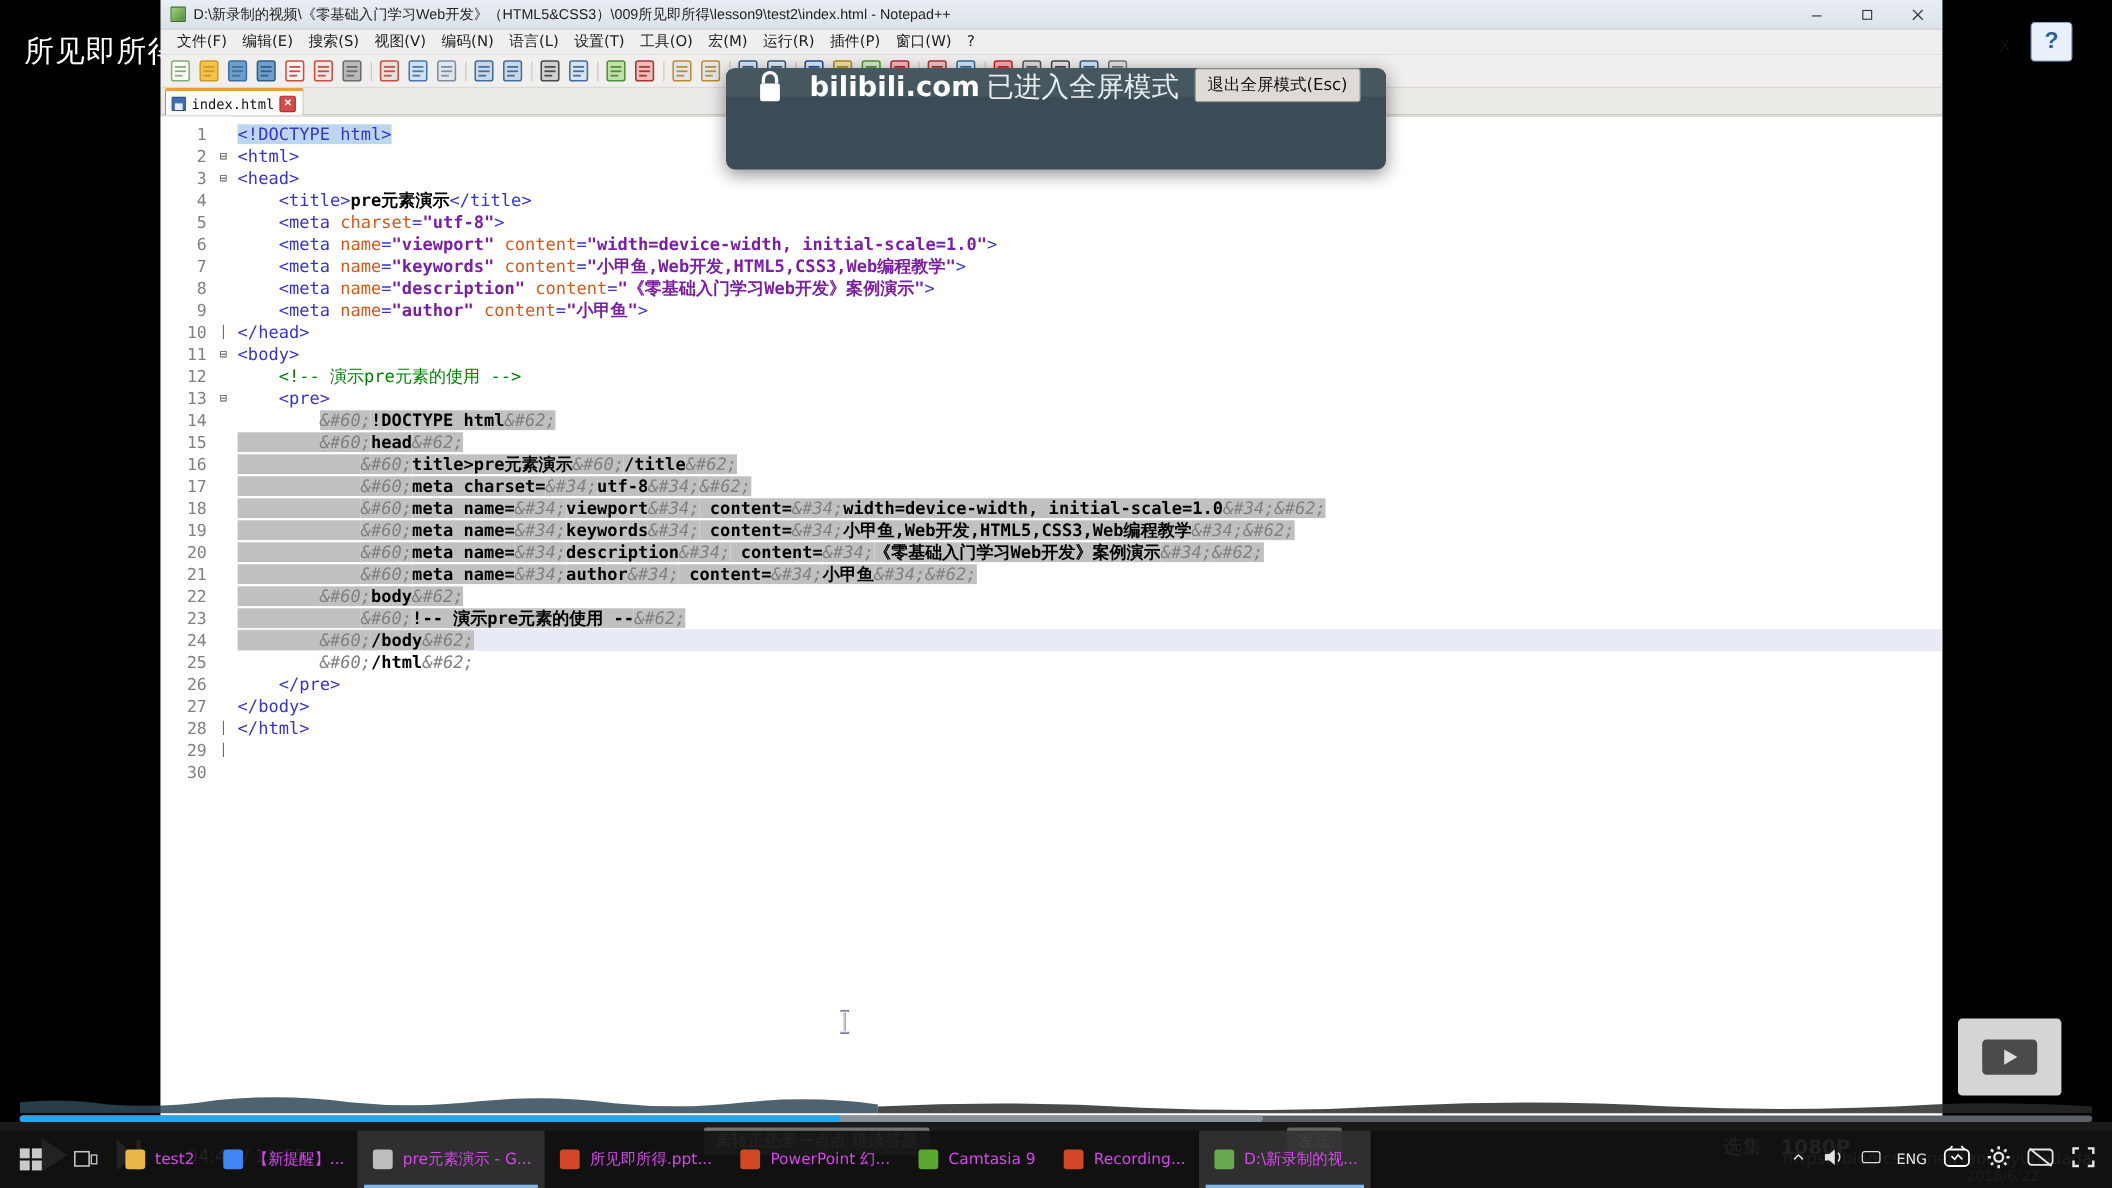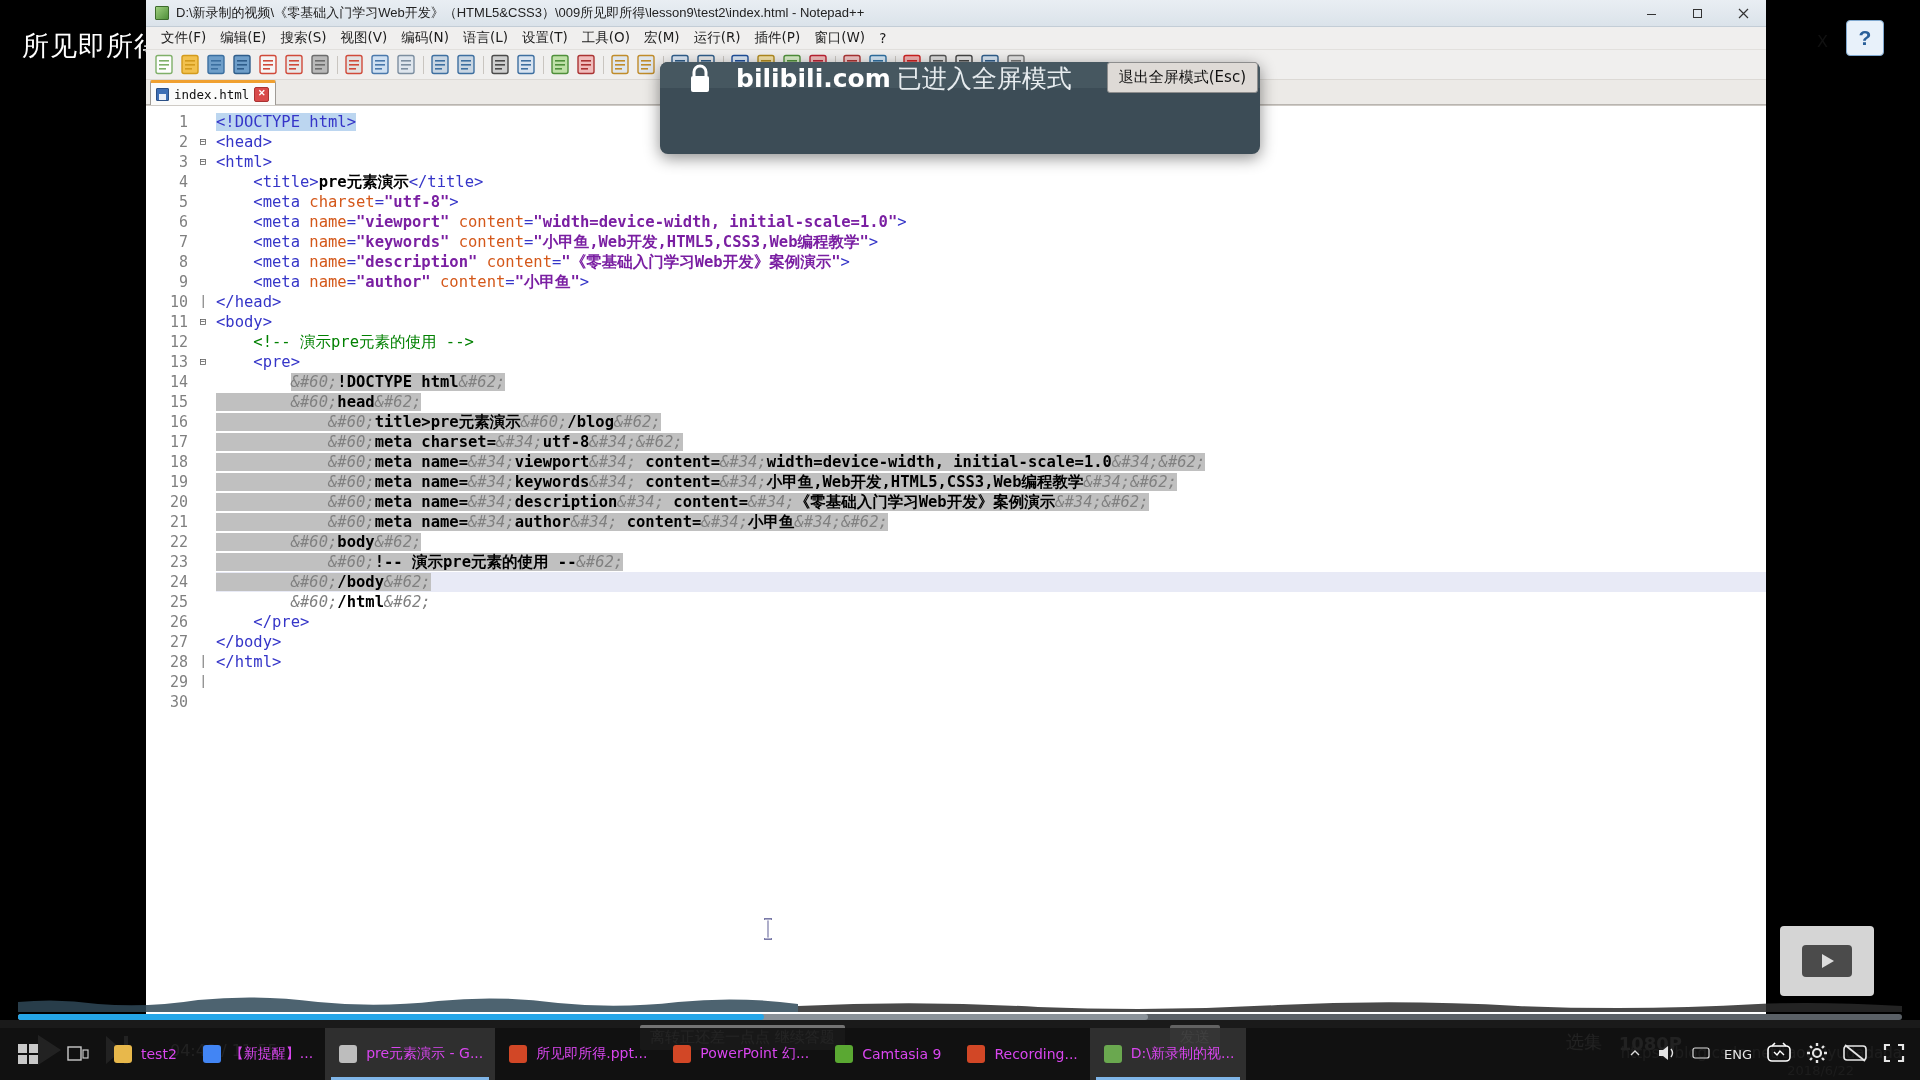--- a/index.html
+++ b/index.html
@@ -142,21 +142,21 @@
     background:#465760;border-radius:8px 8px 0 0;
   }
   #toast .lock{width:28px;height:34px;flex:none;margin-right:22px;position:relative;z-index:2;}
   #toast .msg{
     color:#fff;font-size:25px;white-space:nowrap;z-index:2;
     font-family:"DejaVu Sans","Liberation Sans",sans-serif;
   }
   #toast .msg b{font-weight:bold;}
   #toast .msg span{font-weight:normal;color:#e7ecef;margin-left:6px;}
   #toast .exitbtn{
-    margin-left:35px;background:#dedad6;border:1px solid #8d8d8d;border-radius:3px;
+    margin-left:14px;background:#dedad6;border:1px solid #8d8d8d;border-radius:3px;
     color:#111;font-size:15px;padding:5px 11px;white-space:nowrap;z-index:2;
     font-family:"DejaVu Sans","Liberation Sans",sans-serif;
   }
 
   
   .ibeam{position:absolute;left:615px;top:812px;width:14px;height:22px;}
 
   
   .vid-progress{
     position:absolute;left:18px;bottom:60px;width:1884px;height:6px;background:#5a6066;border-radius:3px;
@@ -551,35 +551,35 @@
           <div class="fold"></div>
           <div class="fold"></div>
           <div class="fold"></div>
           <div class="fold"></div>
           <div class="fold">│</div>
           <div class="fold">│</div>
           <div class="fold"></div>
         </div>
       <div class="codearea" id="codearea">
           <div class="cline"><span class="t-tag selblue">&lt;!DOCTYPE html&gt;</span></div>
+          <div class="cline"><span class="t-tag">&lt;html&gt;</span></div>
           <div class="cline"><span class="t-tag">&lt;head&gt;</span></div>
-          <div class="cline"><span class="t-tag">&lt;html&gt;</span></div>
           <div class="cline"><span class="t-txt">    </span><span class="t-tag">&lt;title&gt;</span><span class="t-bold">pre元素演示</span><span class="t-tag">&lt;/title&gt;</span></div>
           <div class="cline"><span class="t-txt">    </span><span class="t-tag">&lt;meta </span><span class="t-attr">charset</span><span class="t-tag">=</span><span class="t-val">"utf-8"</span><span class="t-tag">&gt;</span></div>
           <div class="cline"><span class="t-txt">    </span><span class="t-tag">&lt;meta </span><span class="t-attr">name</span><span class="t-tag">=</span><span class="t-val">"viewport"</span><span class="t-txt"> </span><span class="t-attr">content</span><span class="t-tag">=</span><span class="t-val">"width=device-width, initial-scale=1.0"</span><span class="t-tag">&gt;</span></div>
           <div class="cline"><span class="t-txt">    </span><span class="t-tag">&lt;meta </span><span class="t-attr">name</span><span class="t-tag">=</span><span class="t-val">"keywords"</span><span class="t-txt"> </span><span class="t-attr">content</span><span class="t-tag">=</span><span class="t-val">"小甲鱼,Web开发,HTML5,CSS3,Web编程教学"</span><span class="t-tag">&gt;</span></div>
           <div class="cline"><span class="t-txt">    </span><span class="t-tag">&lt;meta </span><span class="t-attr">name</span><span class="t-tag">=</span><span class="t-val">"description"</span><span class="t-txt"> </span><span class="t-attr">content</span><span class="t-tag">=</span><span class="t-val">"《零基础入门学习Web开发》案例演示"</span><span class="t-tag">&gt;</span></div>
           <div class="cline"><span class="t-txt">    </span><span class="t-tag">&lt;meta </span><span class="t-attr">name</span><span class="t-tag">=</span><span class="t-val">"author"</span><span class="t-txt"> </span><span class="t-attr">content</span><span class="t-tag">=</span><span class="t-val">"小甲鱼"</span><span class="t-tag">&gt;</span></div>
           <div class="cline"><span class="t-tag">&lt;/head&gt;</span></div>
           <div class="cline"><span class="t-tag">&lt;body&gt;</span></div>
           <div class="cline"><span class="t-txt">    </span><span class="t-cmt">&lt;!-- 演示pre元素的使用 --&gt;</span></div>
           <div class="cline"><span class="t-txt">    </span><span class="t-tag">&lt;pre&gt;</span></div>
           <div class="cline"><span class="t-txt">        </span><span class="t-ent sel">&amp;#60;</span><span class="t-bold sel">!DOCTYPE html</span><span class="t-ent sel">&amp;#62;</span></div>
           <div class="cline"><span class="t-txt sel">        </span><span class="t-ent sel">&amp;#60;</span><span class="t-bold sel">head</span><span class="t-ent sel">&amp;#62;</span></div>
-          <div class="cline"><span class="t-txt sel">            </span><span class="t-ent sel">&amp;#60;</span><span class="t-bold sel">title&gt;pre元素演示</span><span class="t-ent sel">&amp;#60;</span><span class="t-bold sel">/blog</span><span class="t-ent sel">&amp;#62;</span></div>
+          <div class="cline"><span class="t-txt sel">            </span><span class="t-ent sel">&amp;#60;</span><span class="t-bold sel">title&gt;pre元素演示</span><span class="t-ent sel">&amp;#60;</span><span class="t-bold sel">/title</span><span class="t-ent sel">&amp;#62;</span></div>
           <div class="cline"><span class="t-txt sel">            </span><span class="t-ent sel">&amp;#60;</span><span class="t-bold sel">meta charset=</span><span class="t-ent sel">&amp;#34;</span><span class="t-bold sel">utf-8</span><span class="t-ent sel">&amp;#34;</span><span class="t-ent sel">&amp;#62;</span></div>
           <div class="cline"><span class="t-txt sel">            </span><span class="t-ent sel">&amp;#60;</span><span class="t-bold sel">meta name=</span><span class="t-ent sel">&amp;#34;</span><span class="t-bold sel">viewport</span><span class="t-ent sel">&amp;#34;</span><span class="t-bold sel"> content=</span><span class="t-ent sel">&amp;#34;</span><span class="t-bold sel">width=device-width, initial-scale=1.0</span><span class="t-ent sel">&amp;#34;</span><span class="t-ent sel">&amp;#62;</span></div>
           <div class="cline"><span class="t-txt sel">            </span><span class="t-ent sel">&amp;#60;</span><span class="t-bold sel">meta name=</span><span class="t-ent sel">&amp;#34;</span><span class="t-bold sel">keywords</span><span class="t-ent sel">&amp;#34;</span><span class="t-bold sel"> content=</span><span class="t-ent sel">&amp;#34;</span><span class="t-bold sel">小甲鱼,Web开发,HTML5,CSS3,Web编程教学</span><span class="t-ent sel">&amp;#34;</span><span class="t-ent sel">&amp;#62;</span></div>
           <div class="cline"><span class="t-txt sel">            </span><span class="t-ent sel">&amp;#60;</span><span class="t-bold sel">meta name=</span><span class="t-ent sel">&amp;#34;</span><span class="t-bold sel">description</span><span class="t-ent sel">&amp;#34;</span><span class="t-bold sel"> content=</span><span class="t-ent sel">&amp;#34;</span><span class="t-bold sel">《零基础入门学习Web开发》案例演示</span><span class="t-ent sel">&amp;#34;</span><span class="t-ent sel">&amp;#62;</span></div>
           <div class="cline"><span class="t-txt sel">            </span><span class="t-ent sel">&amp;#60;</span><span class="t-bold sel">meta name=</span><span class="t-ent sel">&amp;#34;</span><span class="t-bold sel">author</span><span class="t-ent sel">&amp;#34;</span><span class="t-bold sel"> content=</span><span class="t-ent sel">&amp;#34;</span><span class="t-bold sel">小甲鱼</span><span class="t-ent sel">&amp;#34;</span><span class="t-ent sel">&amp;#62;</span></div>
           <div class="cline"><span class="t-txt sel">        </span><span class="t-ent sel">&amp;#60;</span><span class="t-bold sel">body</span><span class="t-ent sel">&amp;#62;</span></div>
           <div class="cline"><span class="t-txt sel">            </span><span class="t-ent sel">&amp;#60;</span><span class="t-bold sel">!-- 演示pre元素的使用 --</span><span class="t-ent sel">&amp;#62;</span></div>
           <div class="cline current"><span class="t-txt sel">        </span><span class="t-ent sel">&amp;#60;</span><span class="t-bold sel">/body</span><span class="t-ent sel">&amp;#62;</span></div>
           <div class="cline"><span class="t-txt">        </span><span class="t-ent">&amp;#60;</span><span class="t-bold">/html</span><span class="t-ent">&amp;#62;</span></div>
           <div class="cline"><span class="t-txt">    </span><span class="t-tag">&lt;/pre&gt;</span></div>

